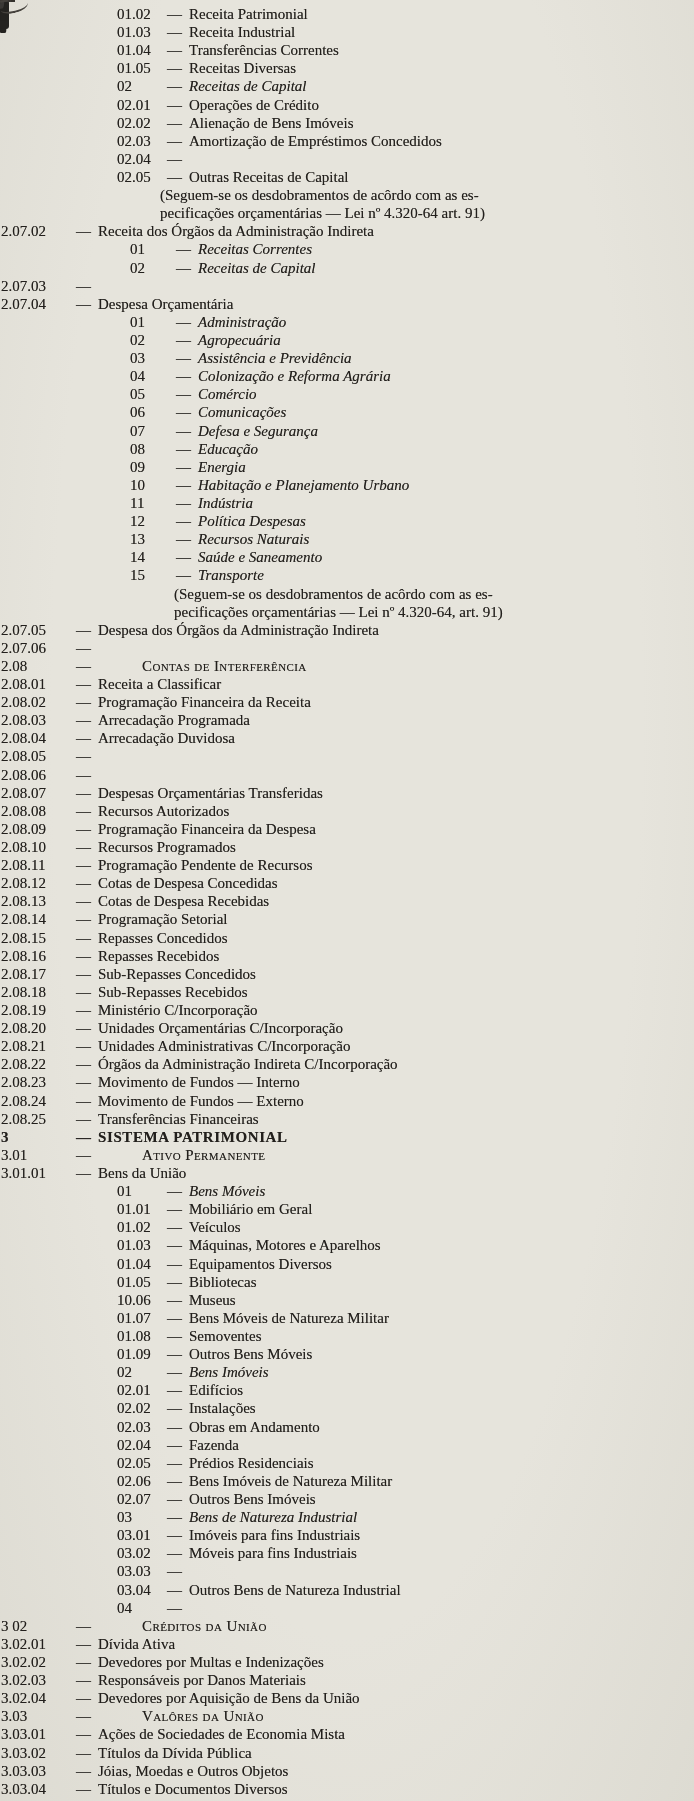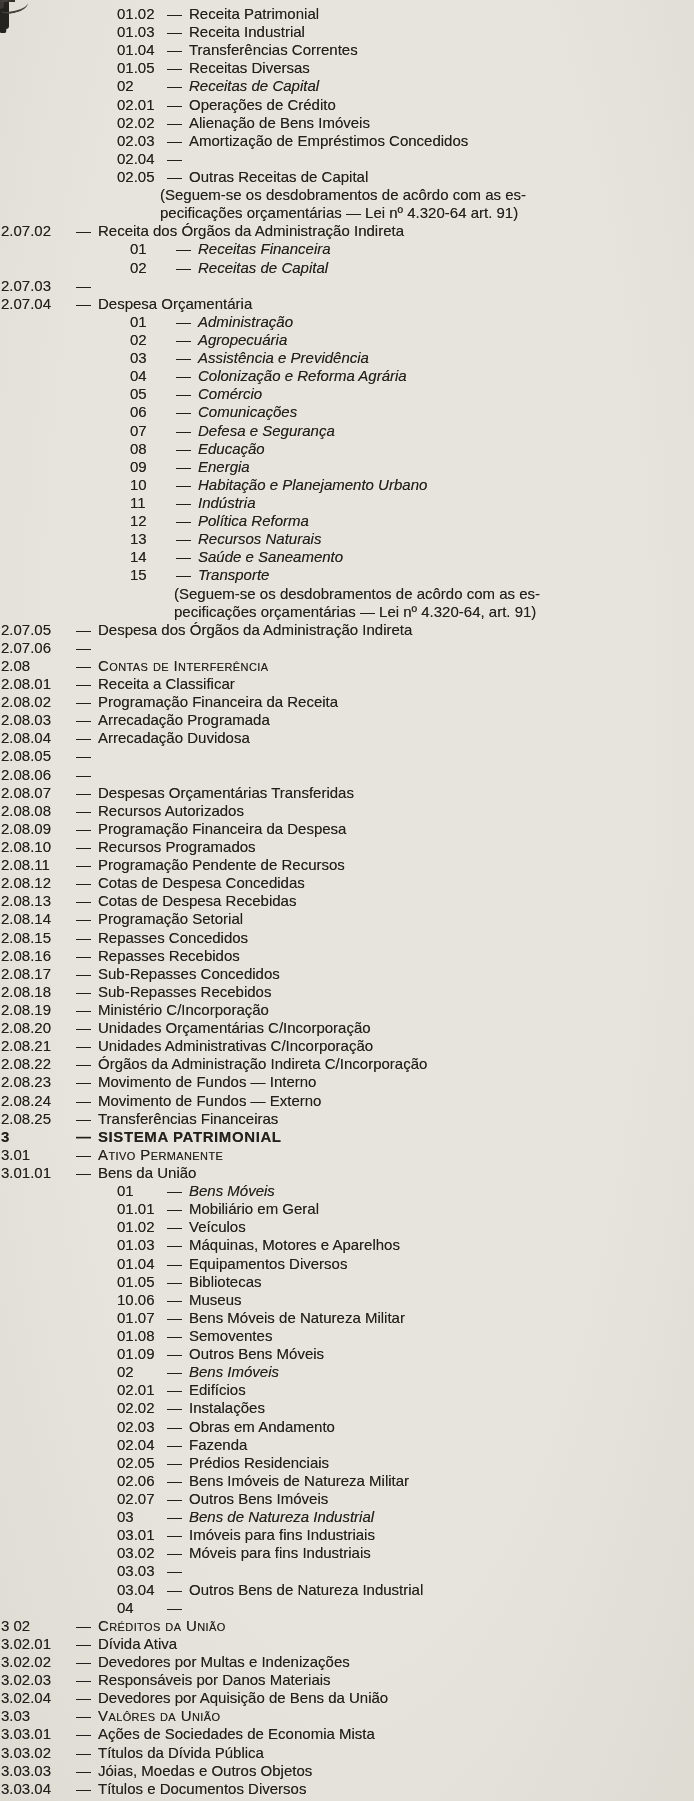--- a/index.html
+++ b/index.html
@@ -4,21 +4,21 @@
 <style>
   html, body { margin: 0; padding: 0; }
   body {
     width: 694px; height: 1801px;
     background: #e3e1d9;
     overflow: hidden;
   }
   .page {
     position: relative;
     width: 694px; height: 1801px;
-    font-family: Liberation Sans, sans-serif;
+    font-family: Liberation Serif, serif;
     font-size: 15px;
     color: #221f1c;
     background: radial-gradient(ellipse at 50% 40%, #e6e4dc 60%, #dddbd2 100%);
     text-shadow: 0 0 0.5px rgba(35,32,28,0.55);
   }
   .list { position: absolute; top: 5px; left: 0; right: 0; }
   .line {
     display: flex;
     align-items: baseline;
     height: 18.12px;
@@ -26,21 +26,21 @@
     white-space: nowrap;
   }
   .code { flex: none; }
   .dash { flex: none; margin-right: 7px; }
   .l0 { padding-left: 1px; }  .l0 .code { width: 75px; }
   .l1 { padding-left: 117px; } .l1 .code { width: 50px; }
   .l2 { padding-left: 130px; } .l2 .code { width: 46px; }
   .n1 { padding-left: 160px; }
   .n2 { padding-left: 174px; }
   .italic .text { font-style: italic; }
-  .smallcaps .text { font-variant: small-caps; letter-spacing: 0.4px; }
+  .smallcaps .text { font-variant: small-caps; letter-spacing: 0.4px; margin-left: 44px; }
   .caps { font-weight: bold; }
   .caps .text { letter-spacing: 0.6px; }
   
   .artifact { position: absolute; background: #242320; }
   .a1 { left: 0; top: 9;  width: 7px;  height: 33px; border-radius: 2px; transform: rotate(3deg); }
   .a2 { left: 0; top: 45; width: 9px;  height: 29px; border-radius: 3px; }
   .a3 { left: 2; top: 77; width: 5px;  height: 21px; border-radius: 2px; transform: rotate(-4deg); }
   .a4 { left: 44; top: 136; width: 4px; height: 9px; border-radius: 2px 2px 3px 0; background: #3a3835; transform: rotate(8deg); }
   .a5 { left: 664; top: 346; width: 15px; height: 2px; background: #33302c; }
   .a6 { left: 666; top: 391; width: 11px; height: 2px; background: #3a3733; }
@@ -110,21 +110,21 @@
         <span class="text">pecificações orçamentárias — Lei nº 4.320-64 art. 91)</span>
       </div>
       <div class="line l0">
         <span class="code">2.07.02</span>
         <span class="dash">—</span>
         <span class="text">Receita dos Órgãos da Administração Indireta</span>
       </div>
       <div class="line l2 italic">
         <span class="code">01</span>
         <span class="dash">—</span>
-        <span class="text">Receitas Financeira</span>
+        <span class="text">Receitas Correntes</span>
       </div>
       <div class="line l2 italic">
         <span class="code">02</span>
         <span class="dash">—</span>
         <span class="text">Receitas de Capital</span>
       </div>
       <div class="line l0">
         <span class="code">2.07.03</span>
         <span class="dash">—</span>
         <span class="text"></span>
@@ -185,21 +185,21 @@
         <span class="text">Habitação e Planejamento Urbano</span>
       </div>
       <div class="line l2 italic">
         <span class="code">11</span>
         <span class="dash">—</span>
         <span class="text">Indústria</span>
       </div>
       <div class="line l2 italic">
         <span class="code">12</span>
         <span class="dash">—</span>
-        <span class="text">Política Reforma</span>
+        <span class="text">Política Despesas</span>
       </div>
       <div class="line l2 italic">
         <span class="code">13</span>
         <span class="dash">—</span>
         <span class="text">Recursos Naturais</span>
       </div>
       <div class="line l2 italic">
         <span class="code">14</span>
         <span class="dash">—</span>
         <span class="text">Saúde e Saneamento</span>

